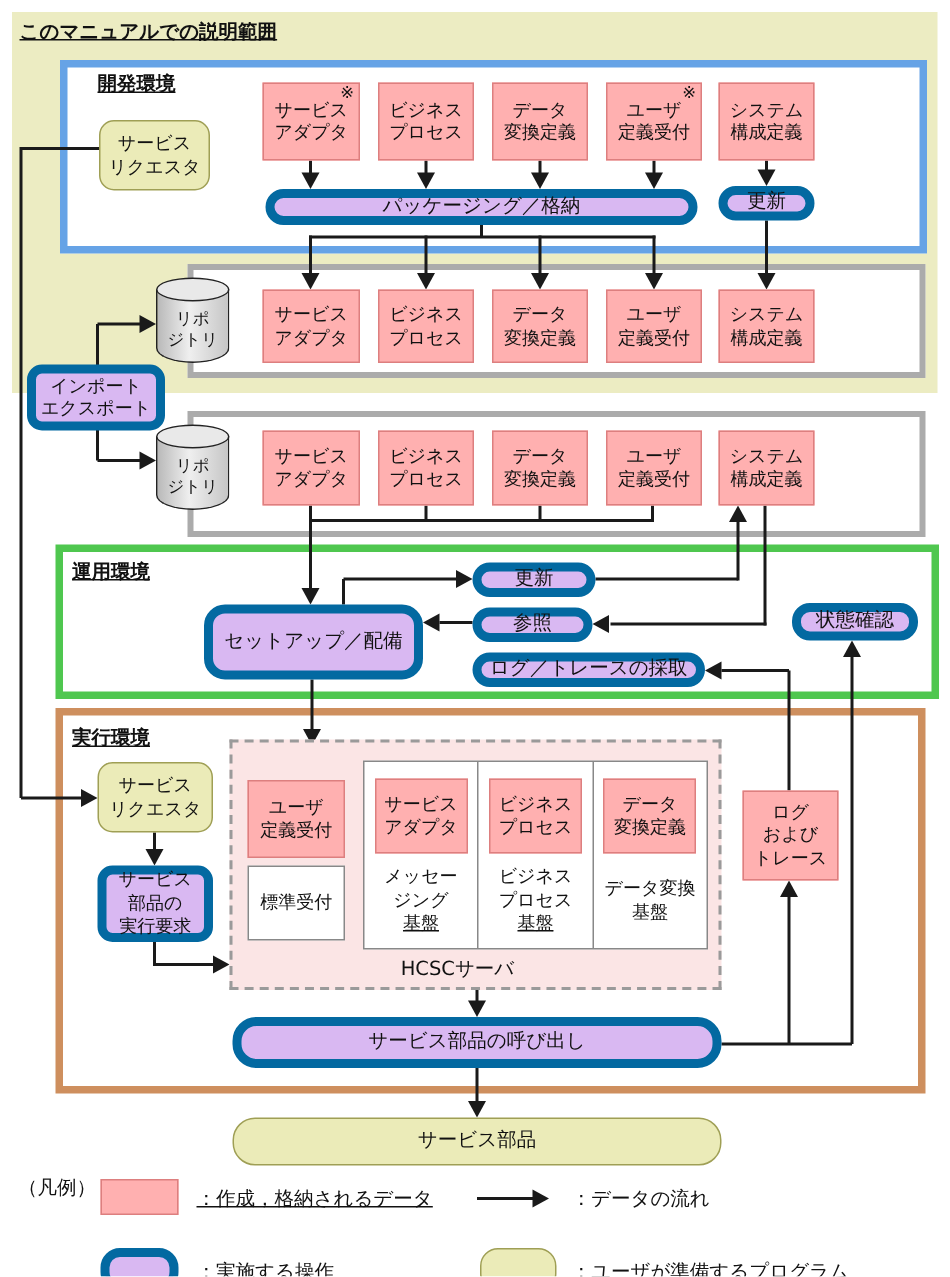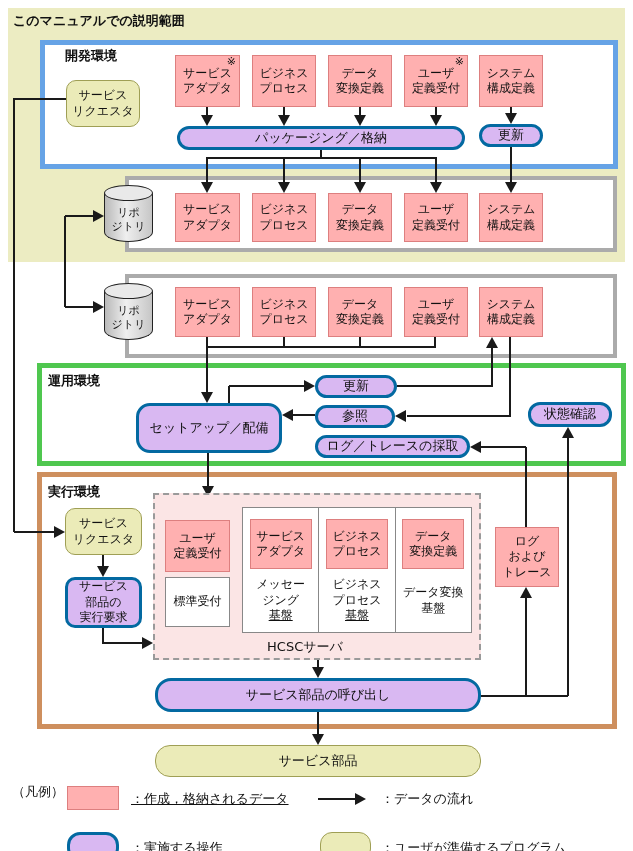--- a/index.html
+++ b/index.html
@@ -7,23 +7,23 @@
          font-family:"DejaVu Sans","Liberation Sans",sans-serif;color:#111;overflow:hidden;}
   .abs{position:absolute;}
   .cell{display:flex;align-items:center;justify-content:center;text-align:center;
         white-space:pre-line;font-size:12px;line-height:1.28;}
   .band{background:#ECECC2;}
   .sec{background:#fff;box-sizing:border-box;}
   .sec-dev{border:5px solid #66A3E6;}
   .sec-repo{border:4px solid #ABABAB;}
   .sec-ops{border:5px solid #4FC74F;}
   .sec-exec{border:5px solid #CE8F5E;}
-  .seclabel{font-size:13px;font-weight:bold;white-space:nowrap;}
+  .seclabel{font-size:13px;font-weight:bold;white-space:nowrap;text-decoration:underline;}
   .pink{background:#FFB0B0;border:1px solid #DD7F7F;box-sizing:border-box;}
-  .purple{background:#D9B8F2;border:3px solid #0369a1;border-radius:12px;box-sizing:border-box;}
+  .purple{background:#D9B8F2;border:6px solid #0369a1;border-radius:12px;box-sizing:border-box;}
   .ybox{background:#EBEBB8;border:1px solid #9F9F55;border-radius:10px;box-sizing:border-box;}
   .wbox{background:#fff;border:1px solid #888;box-sizing:border-box;}
   .hcsc{background:#FBE5E5;border:2px dashed #9a9a9a;box-sizing:border-box;}
   .note{position:absolute;top:0px;right:3px;font-size:11px;line-height:1;}
   .ln{position:absolute;background:#1a1a1a;}
   .ar{position:absolute;width:0;height:0;border-style:solid;border-color:transparent;}
   .ar-d{border-width:11px 6px 0 6px;border-top-color:#1a1a1a;}
   .ar-u{border-width:0 6px 11px 6px;border-bottom-color:#1a1a1a;}
   .ar-r{border-width:6px 0 6px 11px;border-left-color:#1a1a1a;}
   .ar-l{border-width:6px 11px 6px 0;border-right-color:#1a1a1a;}
@@ -167,20 +167,22 @@
 アダプタ</div>
   <div class="abs pink cell" style="left:252px;top:193px;width:64px;height:49px;">ビジネス
 プロセス</div>
   <div class="abs pink cell" style="left:328px;top:193px;width:64px;height:49px;">データ
 変換定義</div>
   <div class="abs pink cell" style="left:404px;top:193px;width:64px;height:49px;">ユーザ
 定義受付</div>
   <div class="abs pink cell" style="left:479px;top:193px;width:64px;height:49px;">システム
 構成定義</div>
 
+  <div class="abs purple cell" style="left:18px;top:243px;width:92px;height:44px;border-radius:10px;">インポート
+エクスポート</div>
 
   <div class="abs cyl-body" style="left:104px;top:291px;width:49px;height:49px;"></div>
   <div class="abs cyl-top" style="left:104px;top:283px;width:49px;height:16px;"></div>
   <div class="abs cell" style="left:104px;top:297px;width:49px;height:42px;font-size:11px;">リポ
 ジトリ</div>
 
   <div class="abs pink cell" style="left:175px;top:287px;width:65px;height:50px;">サービス
 アダプタ</div>
   <div class="abs pink cell" style="left:252px;top:287px;width:64px;height:50px;">ビジネス
 プロセス</div>

